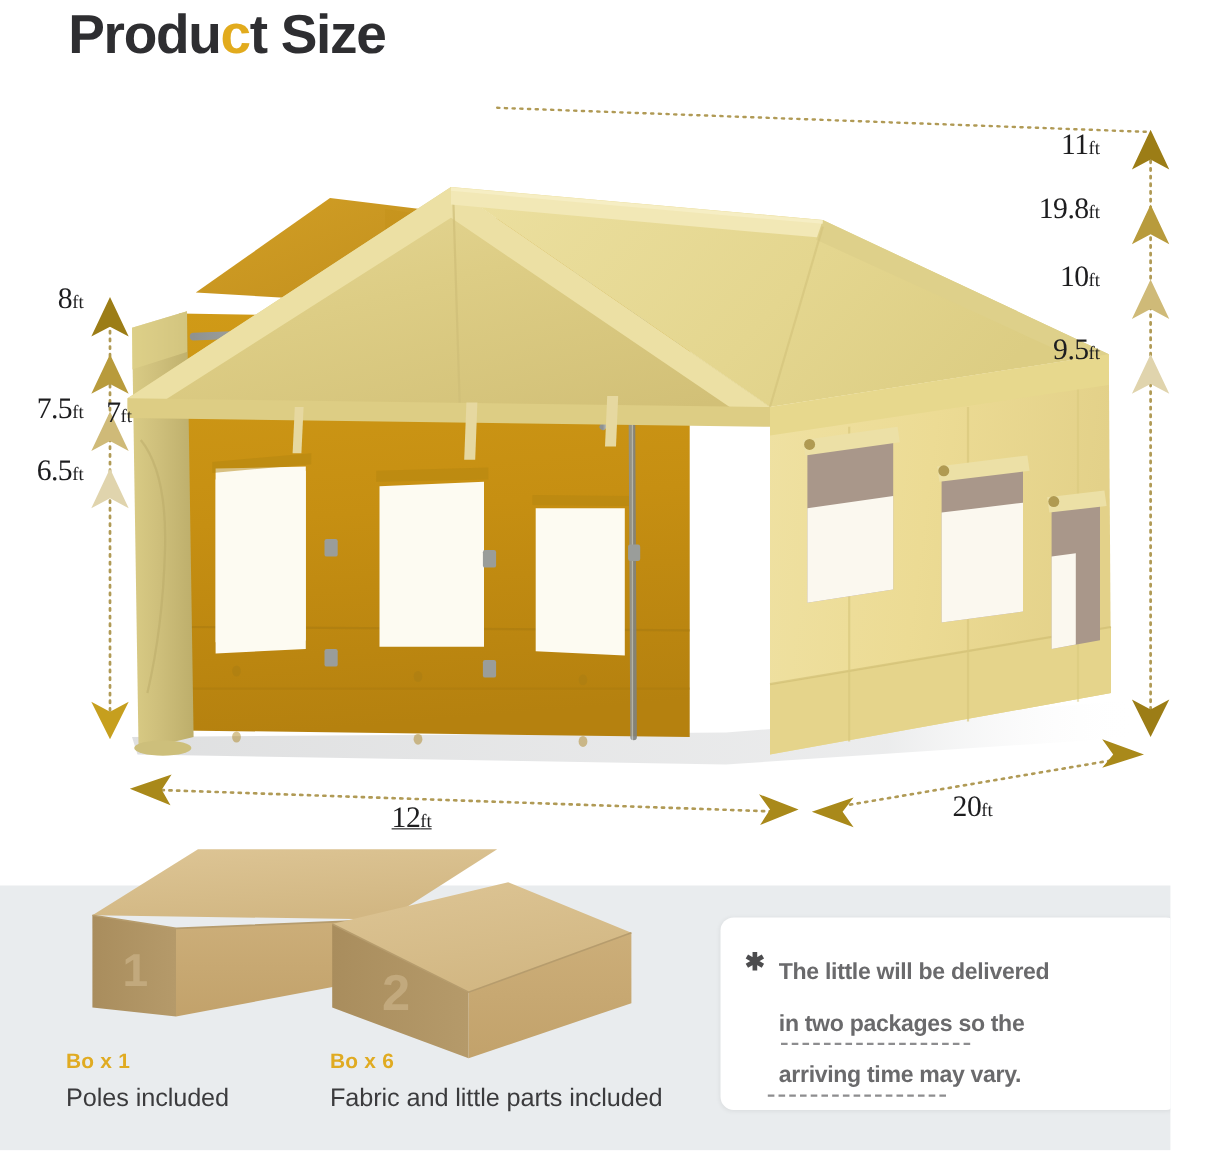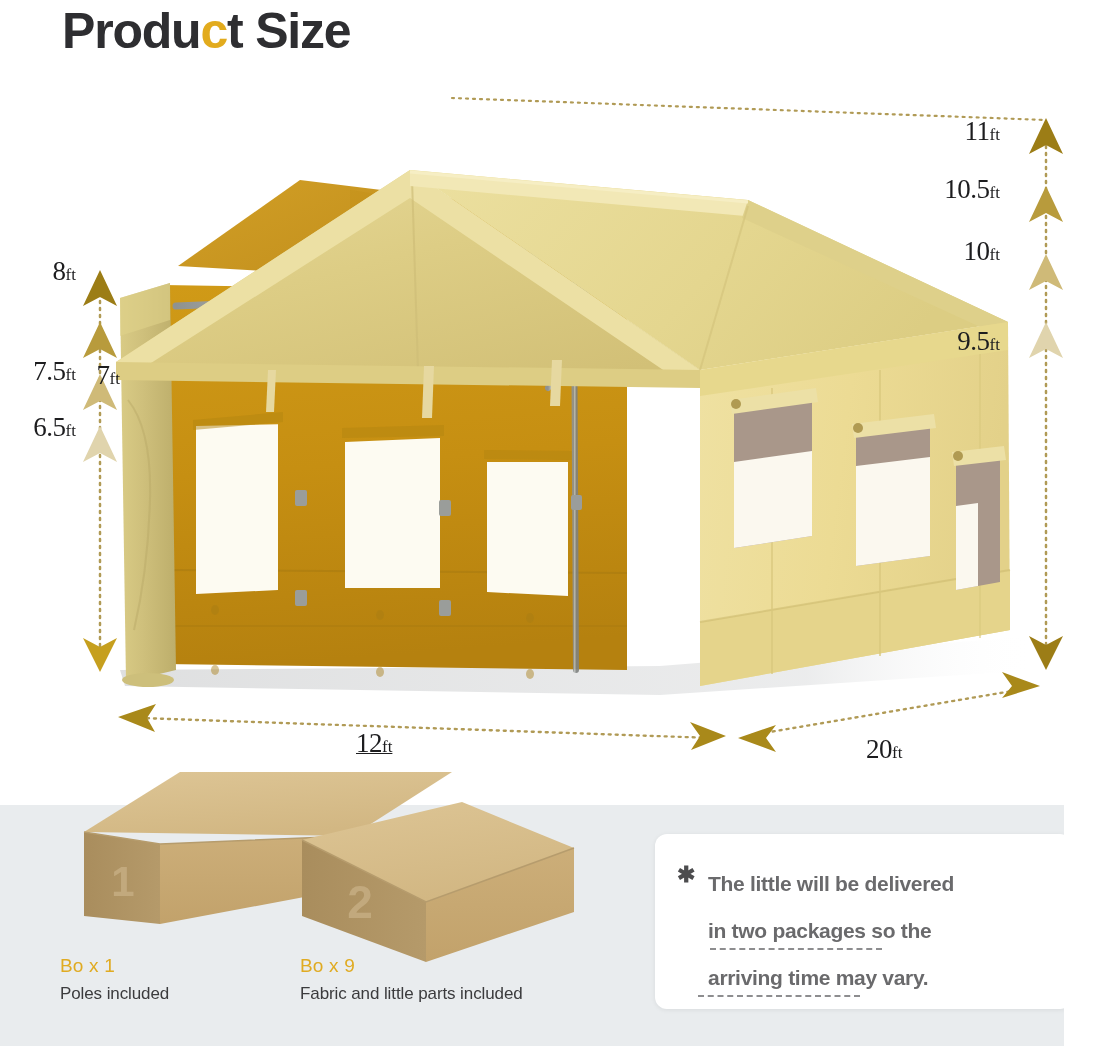--- a/index.html
+++ b/index.html
@@ -65,28 +65,28 @@
   #boxes-art {
     position: absolute;
     left: 40px; top: 766px;
     width: 620px; height: 200px;
   }
 
   
   .box-caption { position: absolute; }
   .box-caption .bc-title {
     font-size: 19px;
-    font-weight: normal;
+    font-weight: bold;
     color: #e0ab22;
     letter-spacing: 0.2px;
     margin: 0 0 7px 0;
     white-space: nowrap;
   }
   .box-caption .bc-sub {
-    font-size: 17px;
+    font-size: 23px;
     color: #3b3b3d;
     letter-spacing: -0.1px;
     white-space: nowrap;
   }
   #caption-1 { left: 60px; top: 955px; }
   #caption-2 { left: 300px; top: 955px; }
 
   
   #note-card {
     position: absolute;
@@ -336,46 +336,46 @@
         <path d="M752,665 L1024,619" stroke="#b09a55" stroke-width="2.4" stroke-dasharray="2 5" stroke-linecap="round" fill="none"></path>
         <path d="M738,668 L776,655 L766,668 L776,682 Z" fill="#a9891a"></path>
         <path d="M1040,616 L1002,628 L1012,616 L1002,602 Z" fill="#a9891a"></path>
       </g>
     </svg>
 
     <div class="dim-label right" style="left:916px; top:48px; width:84px;">
       <span class="num">11</span><span class="unit">ft</span>
     </div>
     <div class="dim-label right" style="left:896px; top:106px; width:104px;">
-      <span class="num">10.5</span><span class="unit">ft</span>
+      <span class="num">19.8</span><span class="unit">ft</span>
     </div>
     <div class="dim-label right" style="left:906px; top:168px; width:94px;">
       <span class="num">10</span><span class="unit">ft</span>
     </div>
-    <div class="dim-label right" style="left:896px; top:234px; width:104px;margin-top:24px;">
+    <div class="dim-label right" style="left:896px; top:234px; width:104px;">
       <span class="num">9.5</span><span class="unit">ft</span>
     </div>
 
     <div class="dim-label right" style="left:0px; top:188px; width:76px;">
       <span class="num">8</span><span class="unit">ft</span>
     </div>
     <div class="dim-label right" style="left:0px; top:240px; width:76px;margin-top:48px;">
       <span class="num">7.5</span><span class="unit">ft</span>
     </div>
     <div class="dim-label right" style="left:0px; top:292px; width:76px;padding-left:44px;">
       <span class="num">7</span><span class="unit">ft</span>
     </div>
     <div class="dim-label right" style="left:0px; top:344px; width:76px;">
       <span class="num">6.5</span><span class="unit">ft</span>
     </div>
 
     <div class="dim-label" style="left:356px; top:660px;text-decoration:underline;">
       <span class="num">12</span><span class="unit">ft</span>
     </div>
-    <div class="dim-label" style="left:866px; top:650px;margin-top:16px;">
+    <div class="dim-label" style="left:866px; top:650px;">
       <span class="num">20</span><span class="unit">ft</span>
     </div>
   </div>
 
   <div id="lower-band"></div>
 
   <div id="boxes-art">
     <svg width="620" height="200" viewBox="0 0 620 200" xmlns="http://www.w3.org/2000/svg">
       <defs>
         <linearGradient id="boxTop" x1="0" y1="0" x2="0.4" y2="1">
@@ -408,21 +408,21 @@
         <text x="320" y="152" font-family="Liberation Sans, sans-serif" font-size="46" font-weight="bold" fill="#c2a97d" text-anchor="middle">2</text>
       </g>
     </svg>
   </div>
 
   <div id="caption-1" class="box-caption">
     <div class="bc-title">Bo x 1</div>
     <div class="bc-sub">Poles included</div>
   </div>
   <div id="caption-2" class="box-caption">
-    <div class="bc-title">Bo x 9</div>
+    <div class="bc-title">Bo x 6</div>
     <div class="bc-sub">Fabric and little parts included</div>
   </div>
 
   <div id="note-card">
     <div id="note-inner">
       <span id="note-star">✱</span>
       <div class="note-line" id="note-line-1">The little will be delivered</div>
       <div class="note-line underlined" id="note-line-2">in two packages so the</div>
       <div class="note-line underlined" id="note-line-3">arriving time may vary.</div>
     </div>

